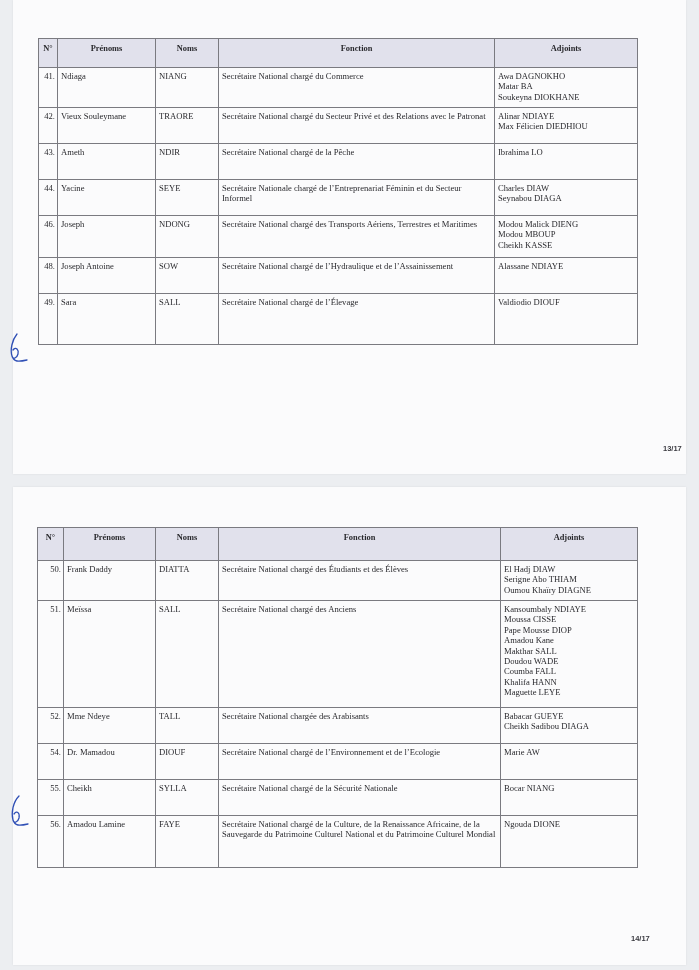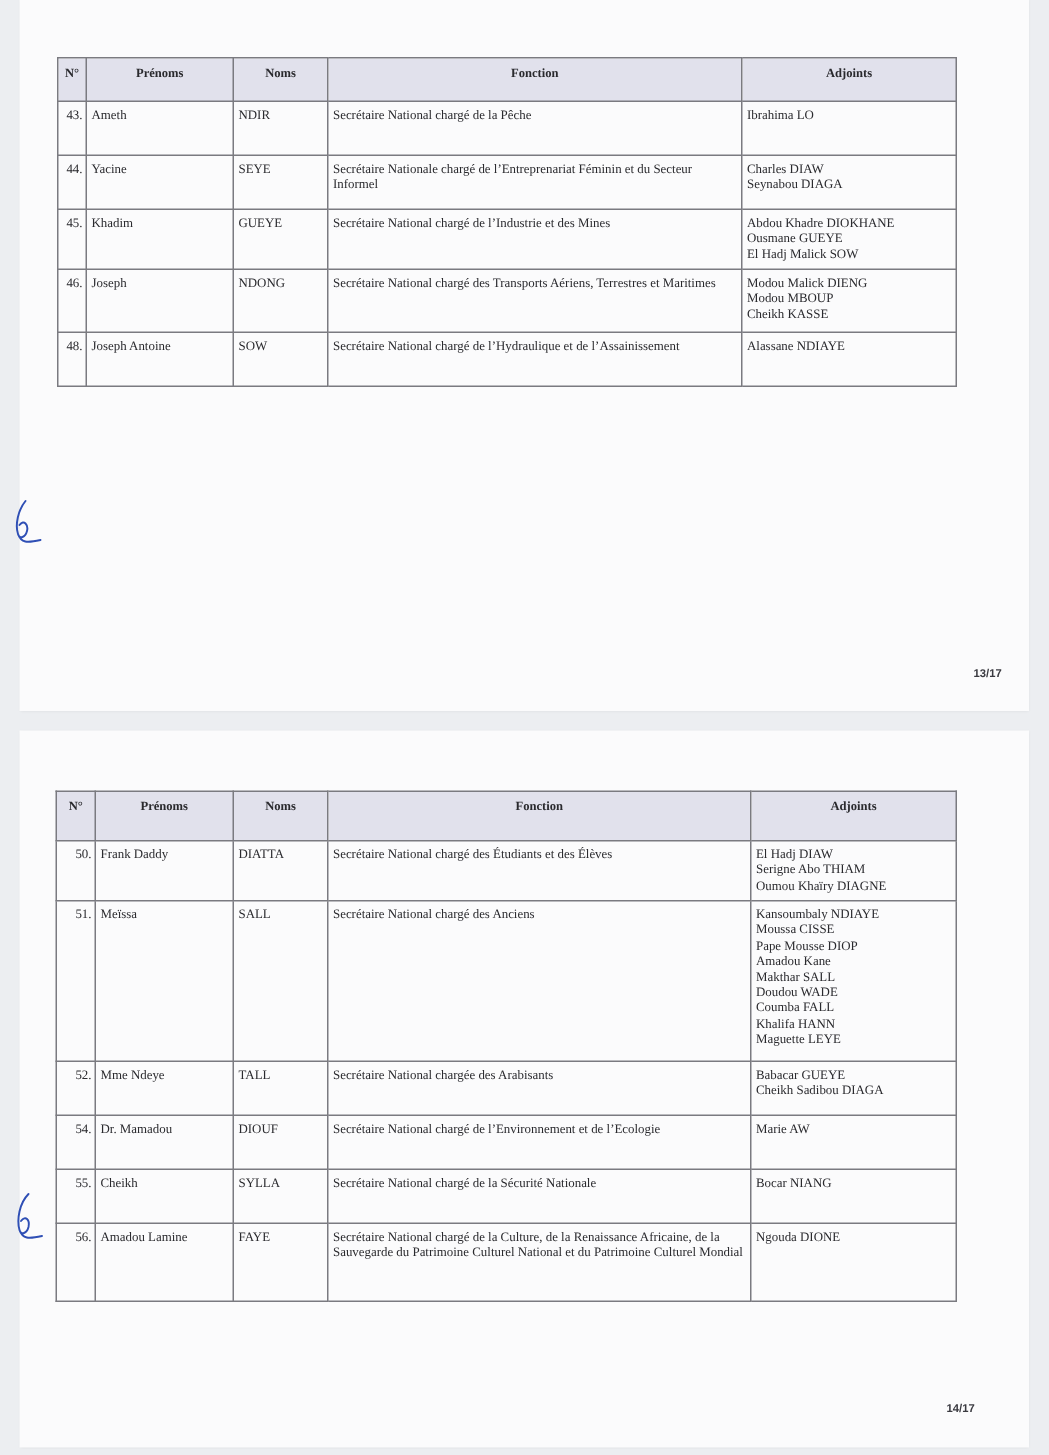--- a/index.html
+++ b/index.html
@@ -29,21 +29,21 @@
   table.roster td.num { text-align: right; padding-right: 2px; padding-left: 0; }
   .adj-line { display: block; white-space: nowrap; }
 
   #table1 { left: 25px; top: 38px; width: 599px; }
   #table2 { left: 24px; top: 40px; width: 600px; }
 
   .page-number {
     position: absolute; font-family: "Liberation Sans", "DejaVu Sans", sans-serif;
     font-size: 7.5px; color: #3a3a40; font-weight: bold;
   }
-  #page1 .page-number { left: 636px; top: 444px; }
+  #page1 .page-number { left: 650px; top: 444px; }
   #page2 .page-number { left: 618px; top: 447px; }
 
   .signature {
     position: absolute; width: 30px; height: 40px;
   }
   #sig1 { left: 0px; top: 330px; }
   #sig2 { left: 0px; top: 793px; }
 </style>
 </head>
 <body>
@@ -60,68 +60,87 @@
     <thead>
       <tr style="height:29px">
         <th>N°</th>
         <th>Prénoms</th>
         <th>Noms</th>
         <th>Fonction</th>
         <th>Adjoints</th>
       </tr>
     </thead>
     <tbody>
+      <tr style="height:40px">
+        <td class="num">41.</td>
+        <td>Ndiaga</td>
+        <td>NIANG</td>
+        <td>Secrétaire National chargé du Commerce</td>
+        <td>
+          <span class="adj-line">Awa DAGNOKHO</span>
+          <span class="adj-line">Matar BA</span>
+          <span class="adj-line">Soukeyna DIOKHANE</span>
+        </td>
+      </tr>
+      <tr style="height:36px">
+        <td class="num">42.</td>
+        <td>Vieux Souleymane</td>
+        <td>TRAORE</td>
+        <td>Secrétaire National chargé du Secteur Privé et des Relations avec le Patronat</td>
+        <td>
+          <span class="adj-line">Alinar NDIAYE</span>
+          <span class="adj-line">Max Félicien DIEDHIOU</span>
+        </td>
+      </tr>
       <tr style="height:36px">
         <td class="num">43.</td>
         <td>Ameth</td>
         <td>NDIR</td>
         <td>Secrétaire National chargé de la Pêche</td>
         <td>
           <span class="adj-line">Ibrahima LO</span>
         </td>
       </tr>
       <tr style="height:36px">
         <td class="num">44.</td>
         <td>Yacine</td>
         <td>SEYE</td>
         <td>Secrétaire Nationale chargé de l’Entreprenariat Féminin et du Secteur Informel</td>
         <td>
           <span class="adj-line">Charles DIAW</span>
           <span class="adj-line">Seynabou DIAGA</span>
-        </td>
-      </tr>
-      <tr style="height:40px">
-        <td class="num">45.</td>
-        <td>Khadim</td>
-        <td>GUEYE</td>
-        <td>Secrétaire National chargé de l’Industrie et des Mines</td>
-        <td>
-          <span class="adj-line">Abdou Khadre DIOKHANE</span>
-          <span class="adj-line">Ousmane GUEYE</span>
-          <span class="adj-line">El Hadj Malick SOW</span>
         </td>
       </tr>
       <tr style="height:42px">
         <td class="num">46.</td>
         <td>Joseph</td>
         <td>NDONG</td>
         <td>Secrétaire National chargé des Transports Aériens, Terrestres et Maritimes</td>
         <td>
           <span class="adj-line">Modou Malick DIENG</span>
           <span class="adj-line">Modou MBOUP</span>
           <span class="adj-line">Cheikh KASSE</span>
         </td>
       </tr>
       <tr style="height:36px">
         <td class="num">48.</td>
         <td>Joseph Antoine</td>
         <td>SOW</td>
         <td>Secrétaire National chargé de l’Hydraulique et de l’Assainissement</td>
         <td>
           <span class="adj-line">Alassane NDIAYE</span>
+        </td>
+      </tr>
+      <tr style="height:51px">
+        <td class="num">49.</td>
+        <td>Sara</td>
+        <td>SALL</td>
+        <td>Secrétaire National chargé de l’Élevage</td>
+        <td>
+          <span class="adj-line">Valdiodio DIOUF</span>
         </td>
       </tr>
     </tbody>
   </table>
   <div class="page-number">13/17</div>
 </div>
 
 <svg class="signature" id="sig1" viewBox="0 0 30 40">
   <path d="M17 4 C12 10, 10 20, 12 26 C13 30, 17 28, 18 24 C19 20, 16 16, 13 20 M12 26 C14 32, 18 32, 27 30" fill="none" stroke="#2f4fb5" stroke-width="1.3" stroke-linecap="round"></path>
 </svg>

